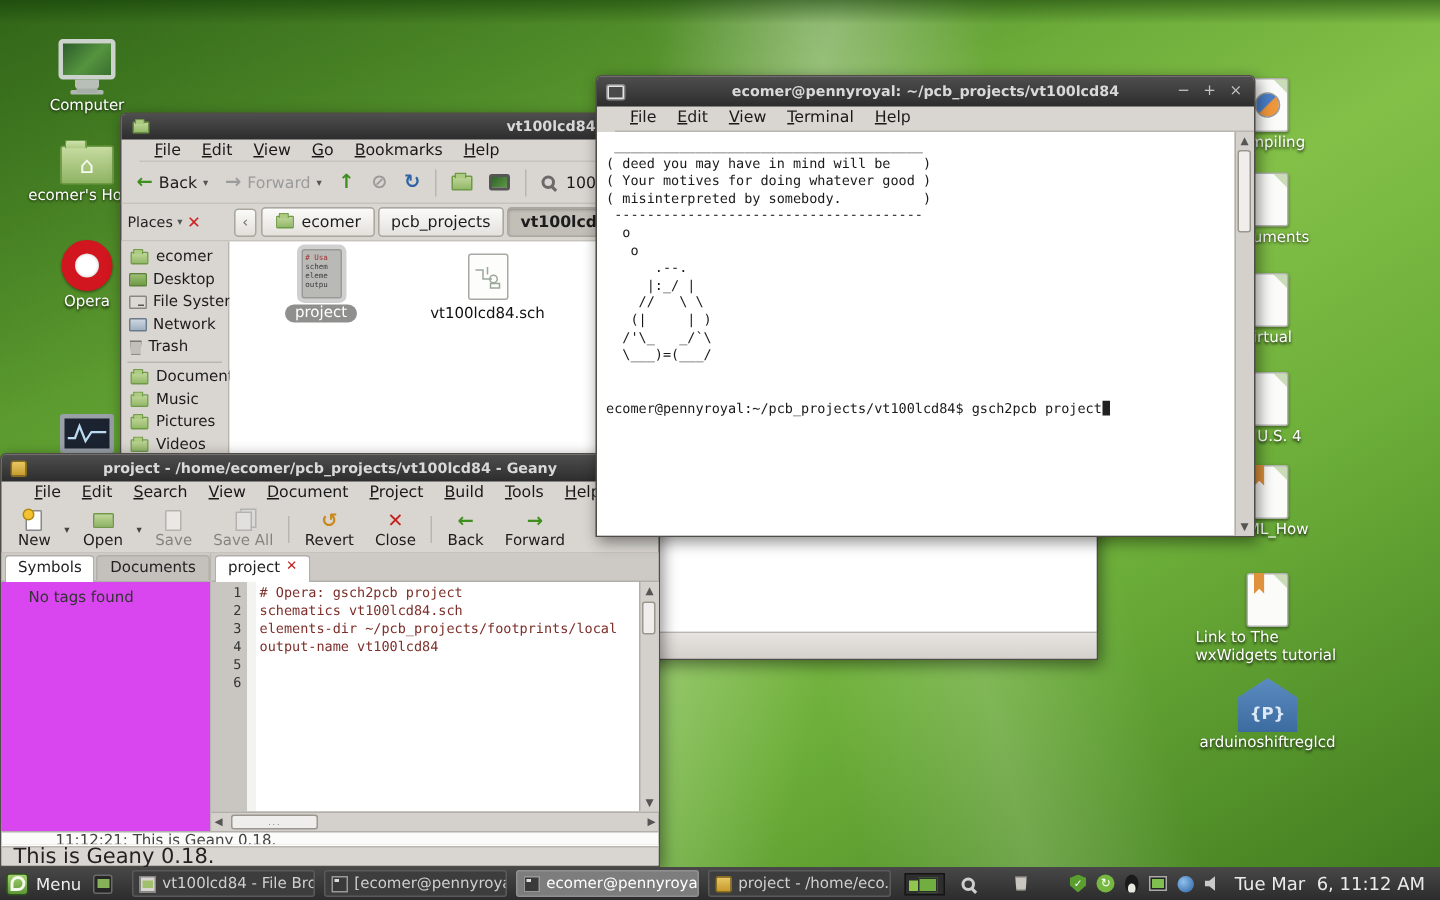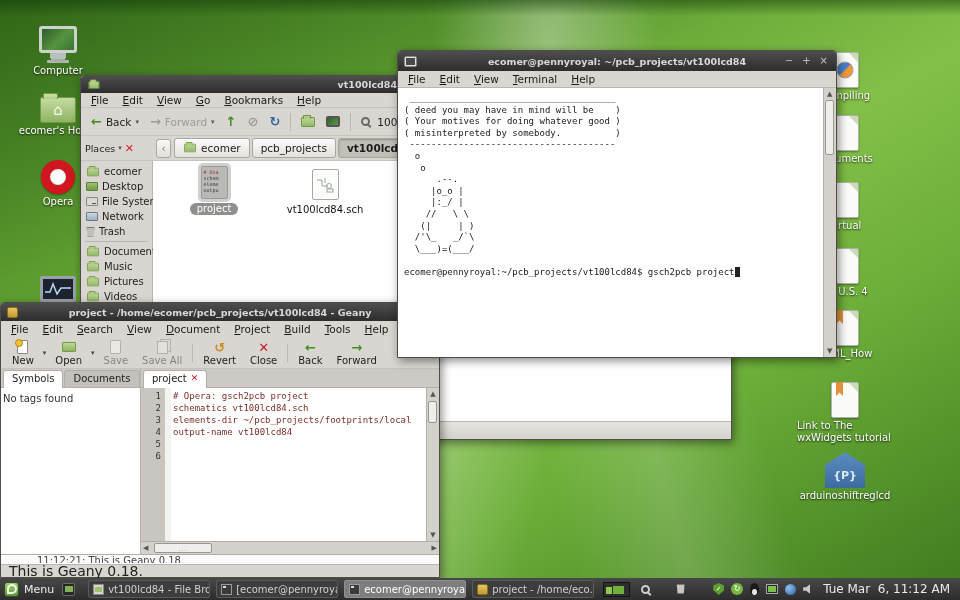--- a/index.html
+++ b/index.html
@@ -47,21 +47,21 @@
 
   
   .win { position:absolute; border:1px solid #504d49; border-radius:4px 4px 0 0;
          background:#d9d6d1; box-shadow:2px 3px 10px rgba(0,0,0,.45); }
   .titlebar { height:18px; background:linear-gradient(#4e4e4e,#2d2d2d); border-radius:3px 3px 0 0;
               display:flex; align-items:center; padding:0 6px; position:relative; }
   .titlebar .t { position:absolute; left:20px; right:20px; text-align:center; color:#d9d9d9;
                  font-size:9.5px; font-weight:bold; white-space:nowrap; overflow:hidden; }
   .wbtns { position:absolute; right:8px; top:0; height:100%; display:flex; gap:9px; align-items:center; }
   .wbtns span { color:#c2c2c2; font-size:10px; line-height:10px; }
-  .menubar { display:flex; align-items:center; padding:0 3px; font-size:10.5px; color:#191919; }
+  .menubar { display:flex; align-items:flex-start; padding:0 3px; font-size:10.5px; color:#191919;margin-left:12px; }
   .menu-item { display:inline-block; padding:1px 7px 2px; }
   .menu-item::first-letter { text-decoration:underline; }
 
   
   #fb { left:80px; top:75px; width:652px; height:365px; z-index:10; display:flex; flex-direction:column; }
   #fb .titlebar { height:17px; }
   #fb .menubar { height:15px; border-bottom:1px solid #c6c3be; }
   .fb-toolbar { height:28px; display:flex; align-items:center; gap:3px; padding:0 6px; border-bottom:1px solid #c6c3be; }
   .tb-it { display:flex; align-items:center; gap:4px; padding:1px 4px; border-radius:3px; }
   .glyph-g { color:#3f8f1f; font-weight:bold; font-size:13px; line-height:13px; }
@@ -123,21 +123,21 @@
   .gi-doc.star::after { content:""; position:absolute; left:-3px; top:-2px; width:6px; height:6px; background:#f2c230; border-radius:50%; border:1px solid #b08a10; }
   .gi-folder { width:14px; height:10px; background:linear-gradient(#c0d79a,#8fb463); border:1px solid #6f9a45; border-radius:1px; }
   .gi-docs2 { width:11px; height:13px; background:#eee; border:1px solid #888; box-shadow:3px -2px 0 -1px #ddd, 3px -2px 0 0 #888; }
   .g-red { color:#c41f1f; font-weight:bold; font-size:13px; line-height:13px; }
   .g-amber { color:#c9891b; font-weight:bold; font-size:13px; line-height:13px; }
   .g-body { flex:1; display:flex; min-height:0; }
   .g-side { width:140px; flex:none; display:flex; flex-direction:column; border-right:1px solid #b9b6b1; }
   .tabs { height:19px; display:flex; align-items:flex-end; background:#cdcac5; padding-left:2px; border-bottom:1px solid #b2afaa; }
   .tab { font-size:10px; color:#222; padding:2px 8px 3px; border:1px solid #b2afaa; border-bottom:none; border-radius:3px 3px 0 0; background:#c4c1bc; margin-right:1px; display:flex; align-items:center; gap:4px; }
   .tab.active { background:#fff; position:relative; top:1px; padding-bottom:4px; }
-  .g-panel { flex:1; background:#ffffff; font-size:10px; color:#333; padding:5px 2px; }
+  .g-panel { flex:1; background:#d946ef; font-size:10px; color:#333; padding:5px 18px; }
   .g-edcol { flex:1; display:flex; flex-direction:column; min-width:0; }
   .g-editor { flex:1; display:flex; min-height:0; position:relative;
               background:linear-gradient(90deg,#c9c6c1 0 24px,#f3f3f1 24px 30px,#fff 30px); }
   .codelines { flex:1; font-family:"DejaVu Sans Mono",monospace; font-size:9px; line-height:12px; padding-top:2px; overflow:hidden; margin-right:13px; }
   .crow { display:flex; min-height:12px; }
   .crow .ln { width:24px; flex:none; text-align:right; padding-right:4px; color:#333; }
   .crow .lt { white-space:pre; color:#7d2f2a; padding-left:8px; }
   .vscroll { position:absolute; right:0; top:0; bottom:0; width:13px; background:#d4d1cc; border-left:1px solid #b2afaa;
              display:flex; flex-direction:column; align-items:center; justify-content:space-between; font-size:7px; color:#555; padding:2px 0; }
   .vthumb { width:9px; height:22px; background:#efeeec; border:1px solid #9a978f; border-radius:2px; position:absolute; top:13px; left:1px; }
@@ -541,21 +541,20 @@
         <div class="tline">( misinterpreted by somebody.          )</div>
 
         <div class="tline"> -------------------------------------- </div>
 
         <div class="tline">  o</div>
 
         <div class="tline">   o</div>
 
         <div class="tline">      .--.</div>
 
-        <div class="tline">     |o_o |</div>
 
         <div class="tline">     |:_/ |</div>
 
         <div class="tline">    //   \ \</div>
 
         <div class="tline">   (|     | )</div>
 
         <div class="tline">  /'\_   _/`\</div>
 
         <div class="tline">  \___)=(___/</div>

